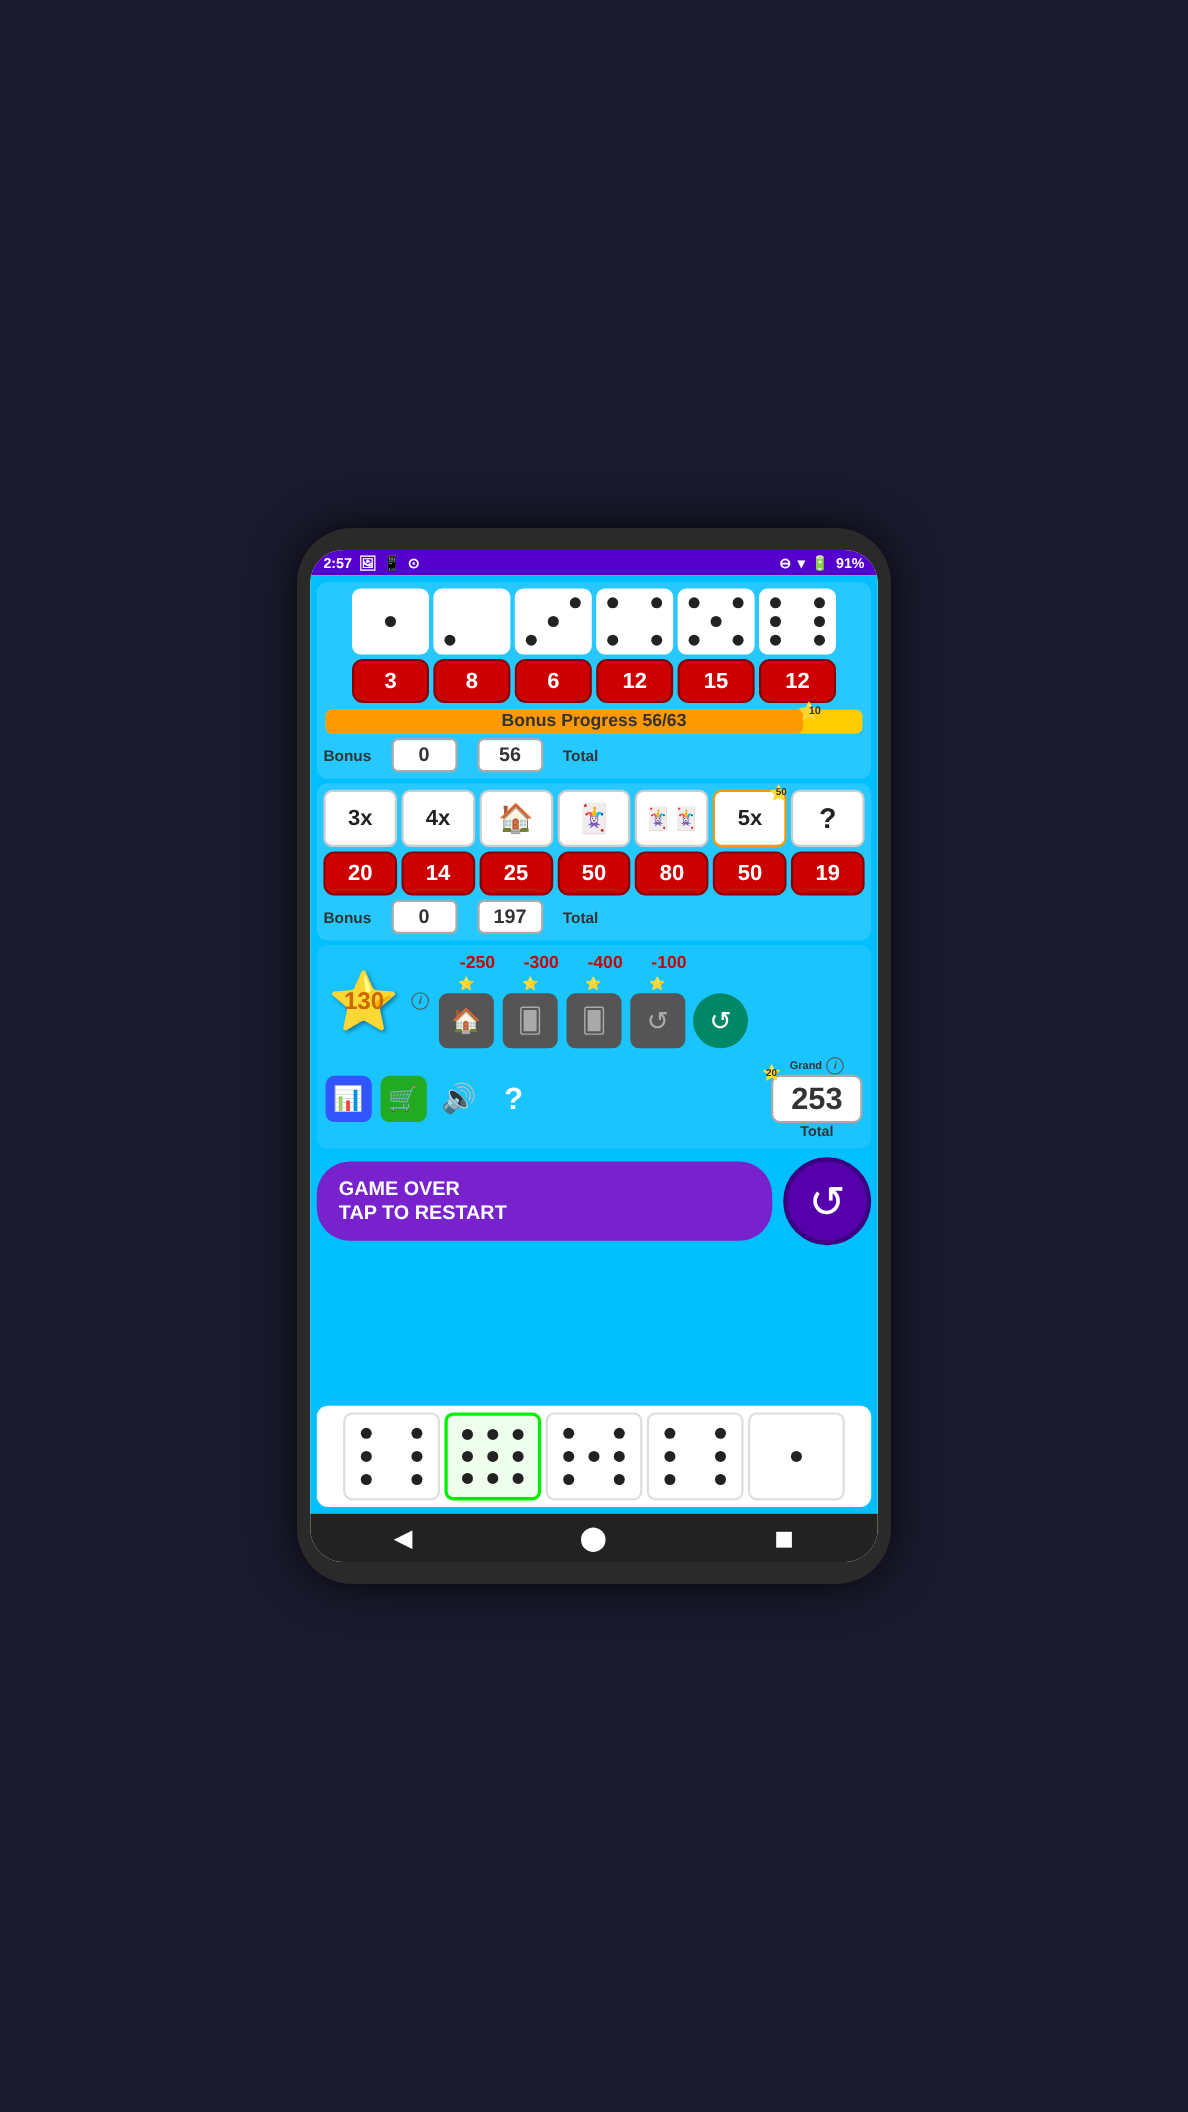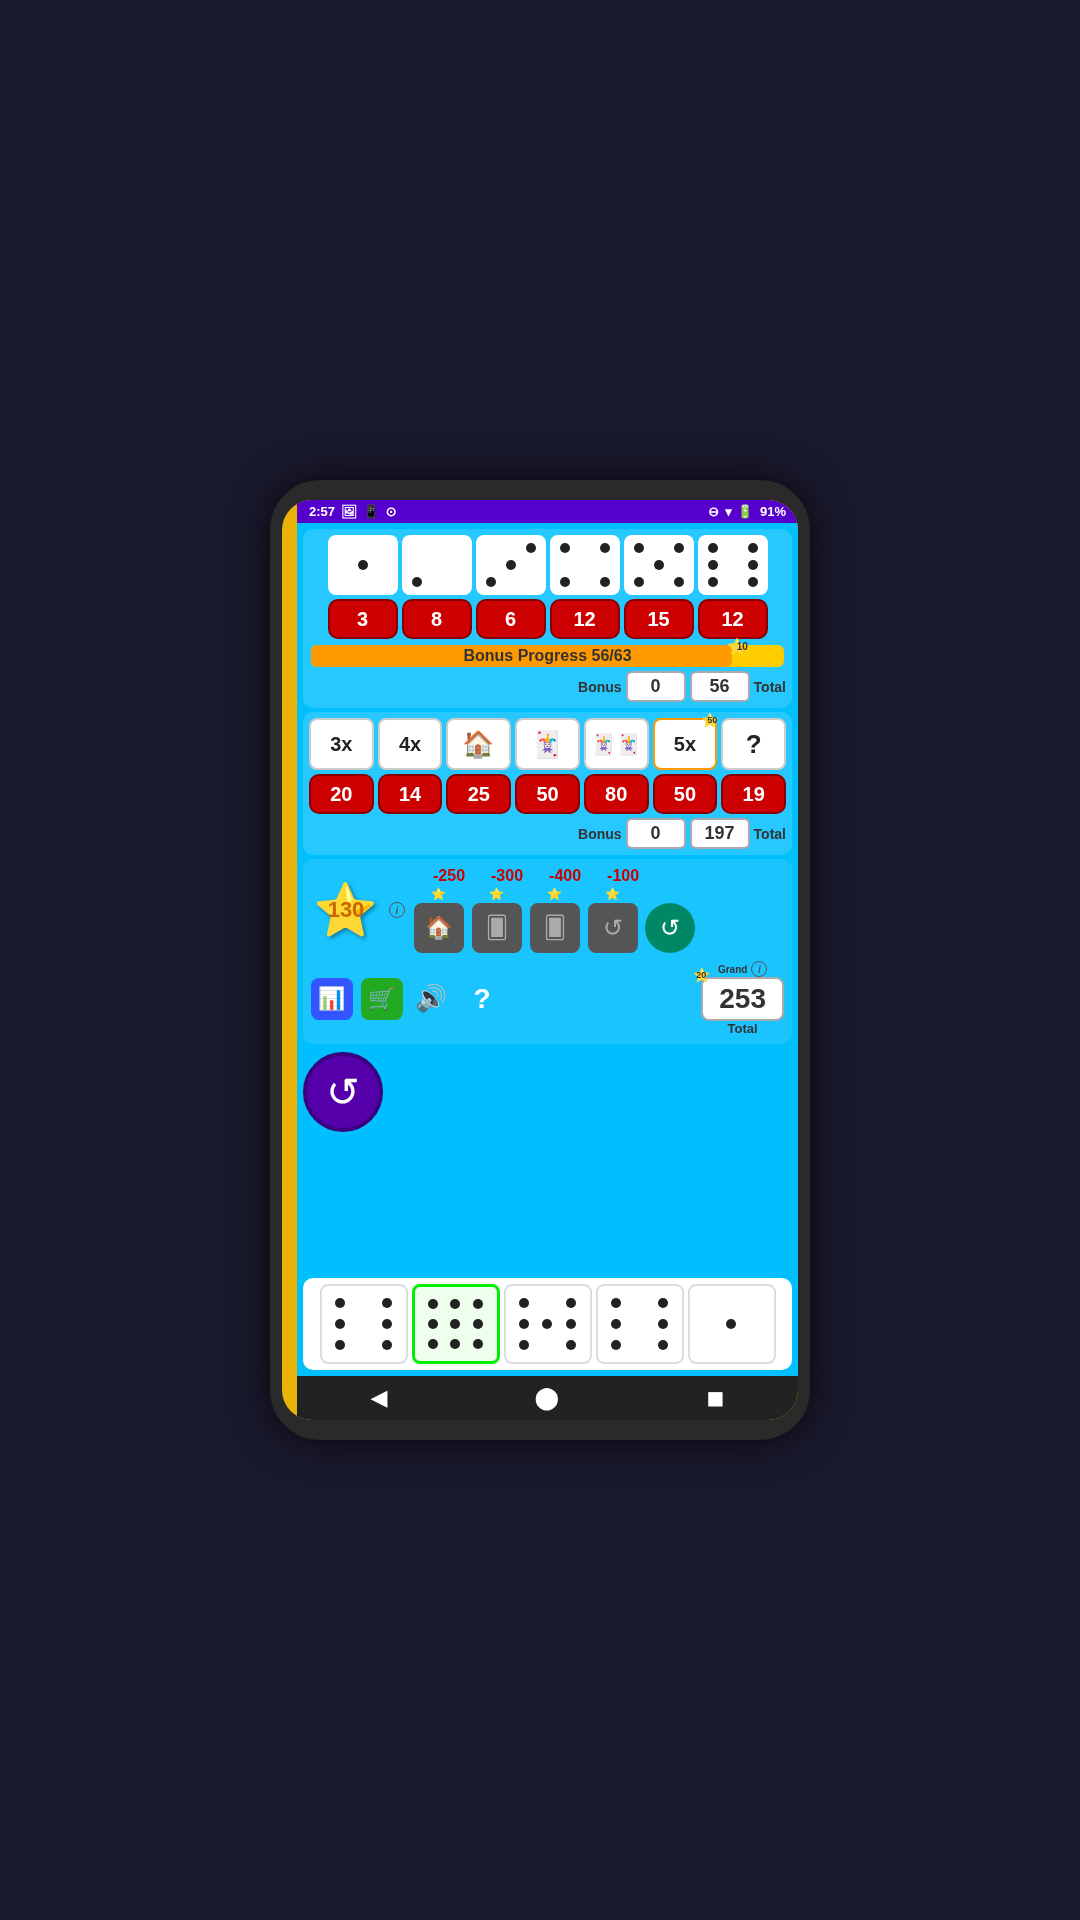--- a/index.html
+++ b/index.html
@@ -17,26 +17,25 @@
       height: 960px;
       background: #2a2a2a;
       border-radius: 50px;
       padding: 20px 12px;
       position: relative;
       box-shadow: 0 0 40px rgba(0,0,0,0.8);
     }
     .phone-screen {
       width: 100%;
       height: 100%;
-      background: #eab308;
+      background: #fef9c3;
       border-radius: 30px;
       overflow: hidden;
       display: flex;
       flex-direction: column;
-      padding-left: 15px;
     }
     
     .status-bar {
       background: #5500cc;
       color: white;
       font-size: 13px;
       font-weight: bold;
       padding: 4px 12px;
       display: flex;
       justify-content: space-between;
@@ -148,22 +147,22 @@
       font-size: 9px;
       font-weight: bold;
       color: #333;
       z-index: 3;
     }
 
     
     .bonus-total-row {
       display: flex;
       align-items: center;
-      justify-content: flex-end;
-      gap: 4px;
+      justify-content: flex-start;
+      gap: 18px;
       margin-top: 4px;
     }
     .label-text {
       font-size: 14px;
       font-weight: bold;
       color: #333;
     }
     .value-box {
       background: white;
       border: 2px solid #aaa;
@@ -599,20 +598,24 @@
               <span style="position:absolute;top:-10px;left:-8px;font-size:14px;">⭐</span>
               <span style="position:absolute;top:-7px;left:-5px;font-size:9px;font-weight:bold;color:#333;z-index:5;">20</span>
               <div class="grand-value">253</div>
             </div>
             <span style="font-weight:bold;font-size:13px;color:#333;">Total</span>
           </div>
         </div>
       </div>
 
       <div class="game-over-area">
+        <div class="game-over-btn">
+          <div>GAME OVER</div>
+          <div>TAP TO RESTART</div>
+        </div>
         <div class="restart-circle">
           <span style="font-size:40px;">↺</span>
         </div>
       </div>
 
       <div class="bottom-dice-row">
 
         <div class="bottom-die">
           <div class="dot"></div>
             <div class="empty"></div>

